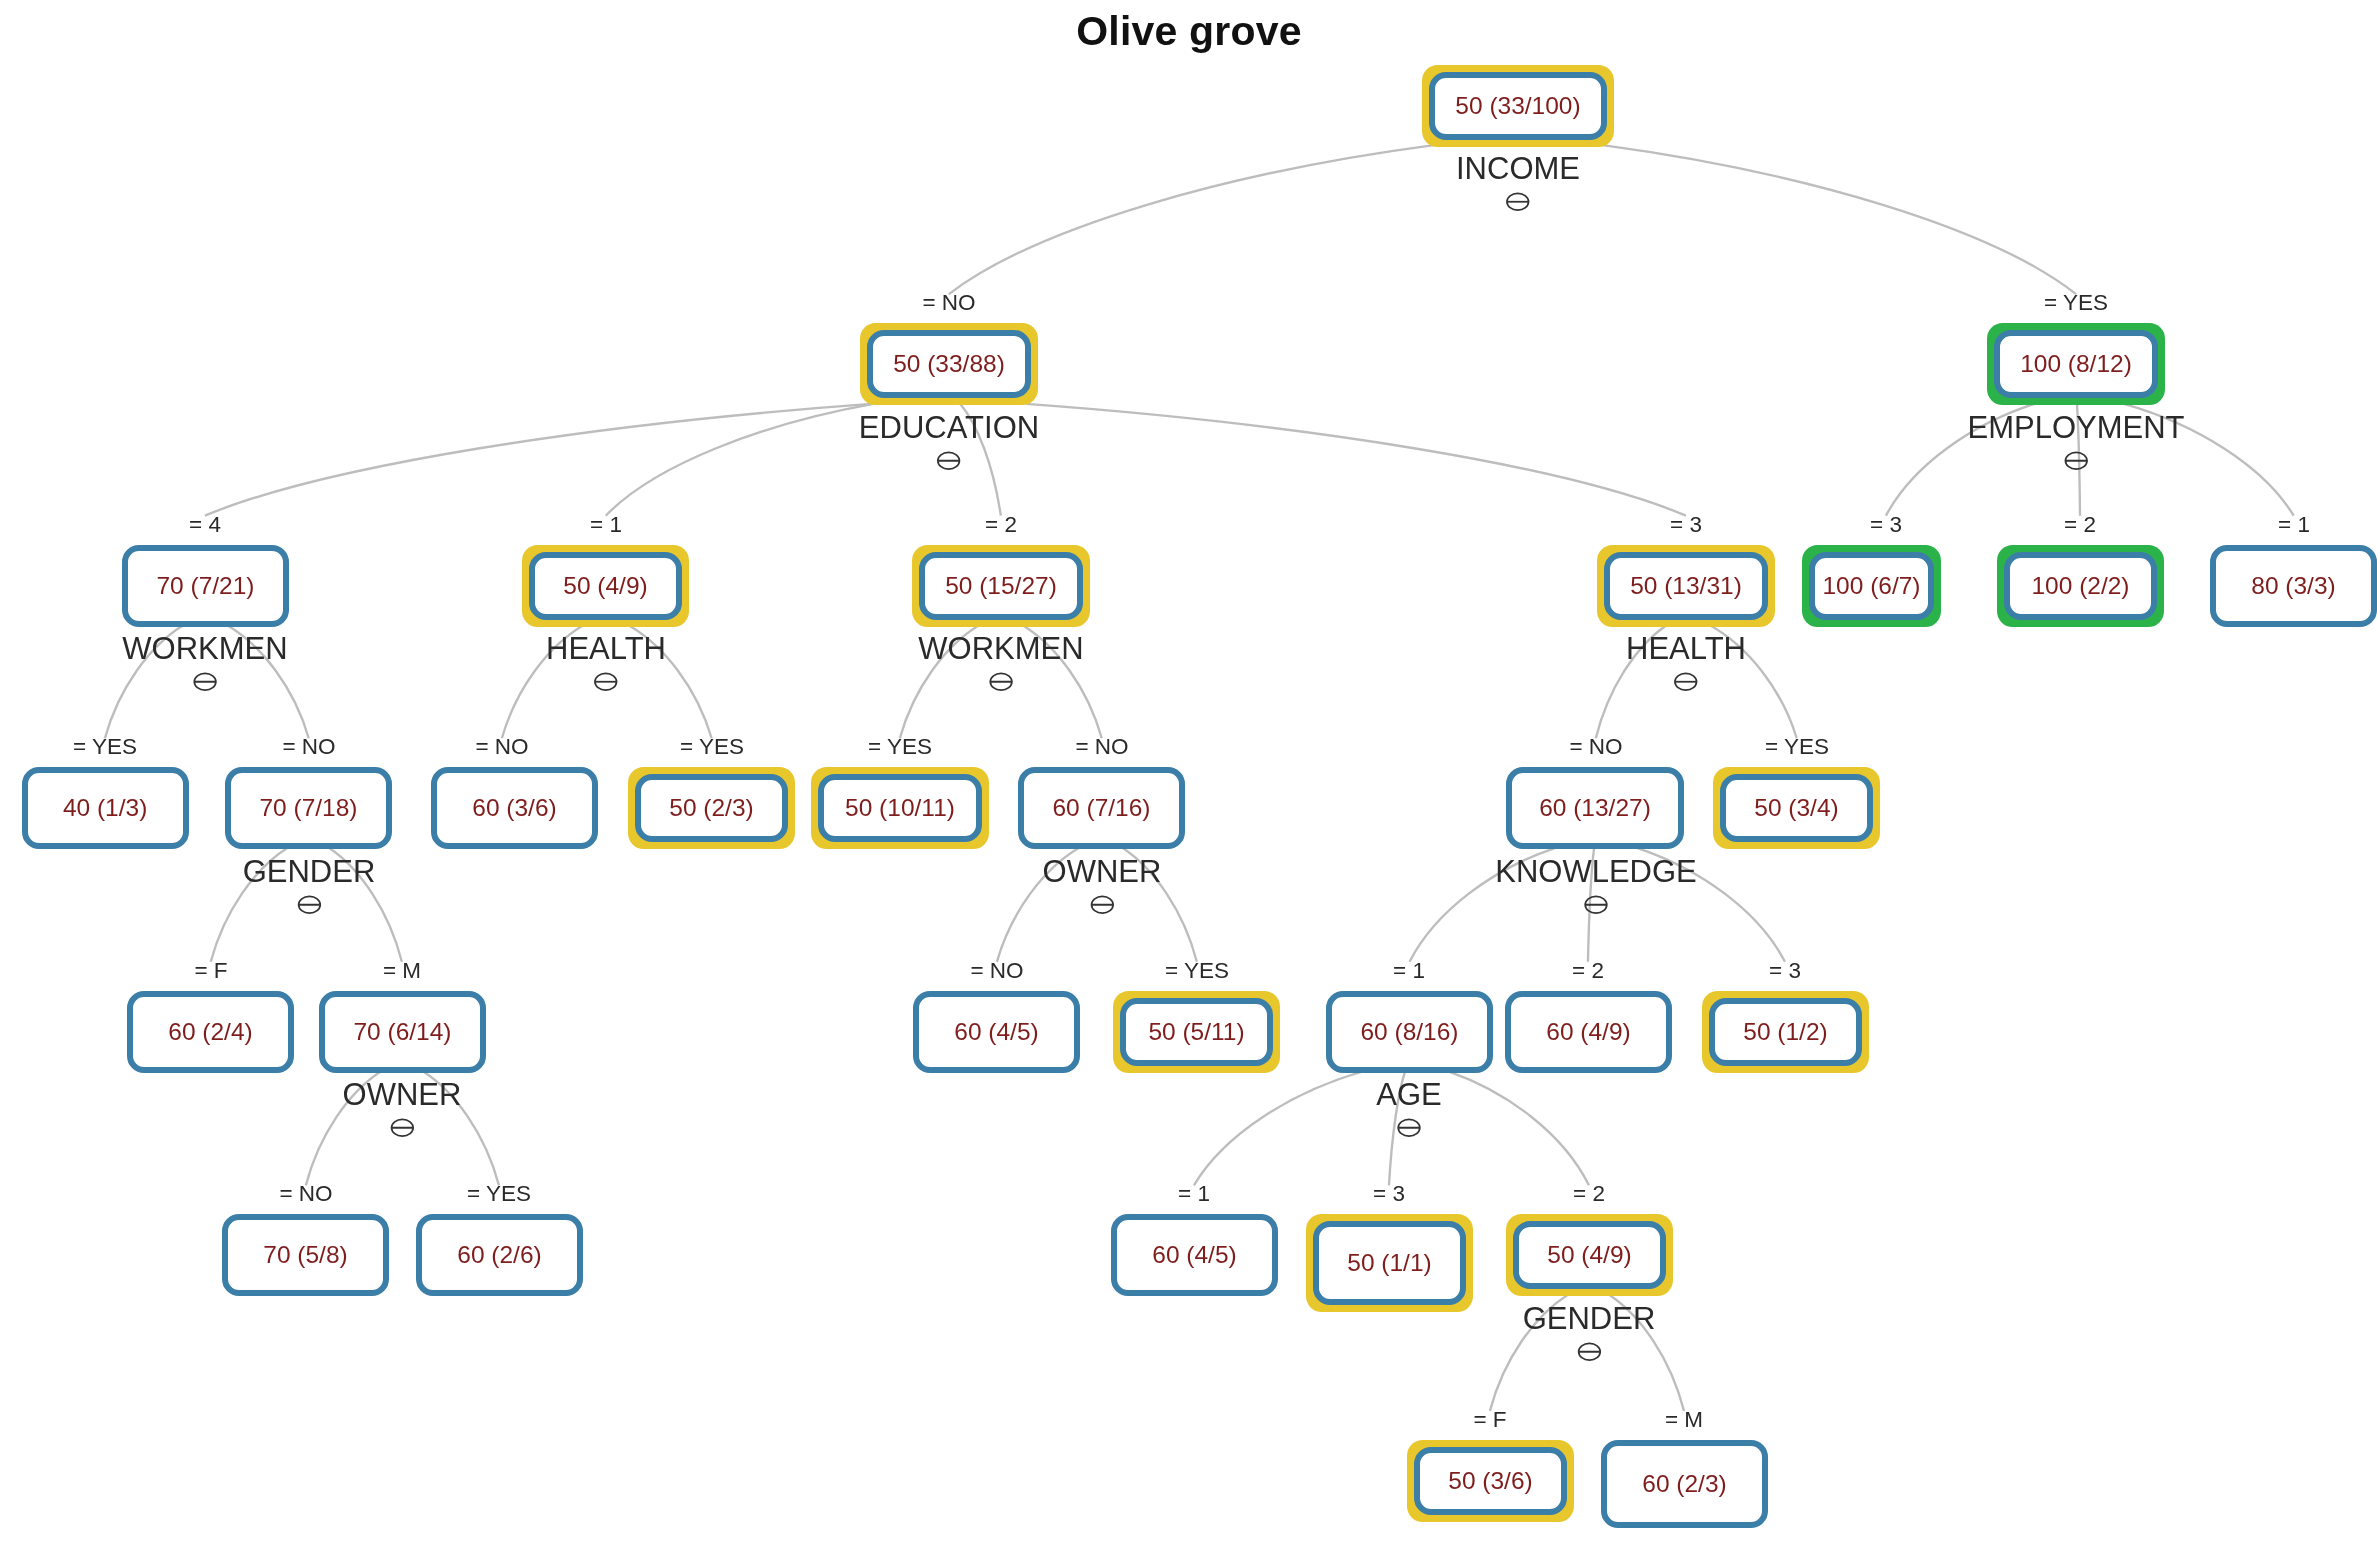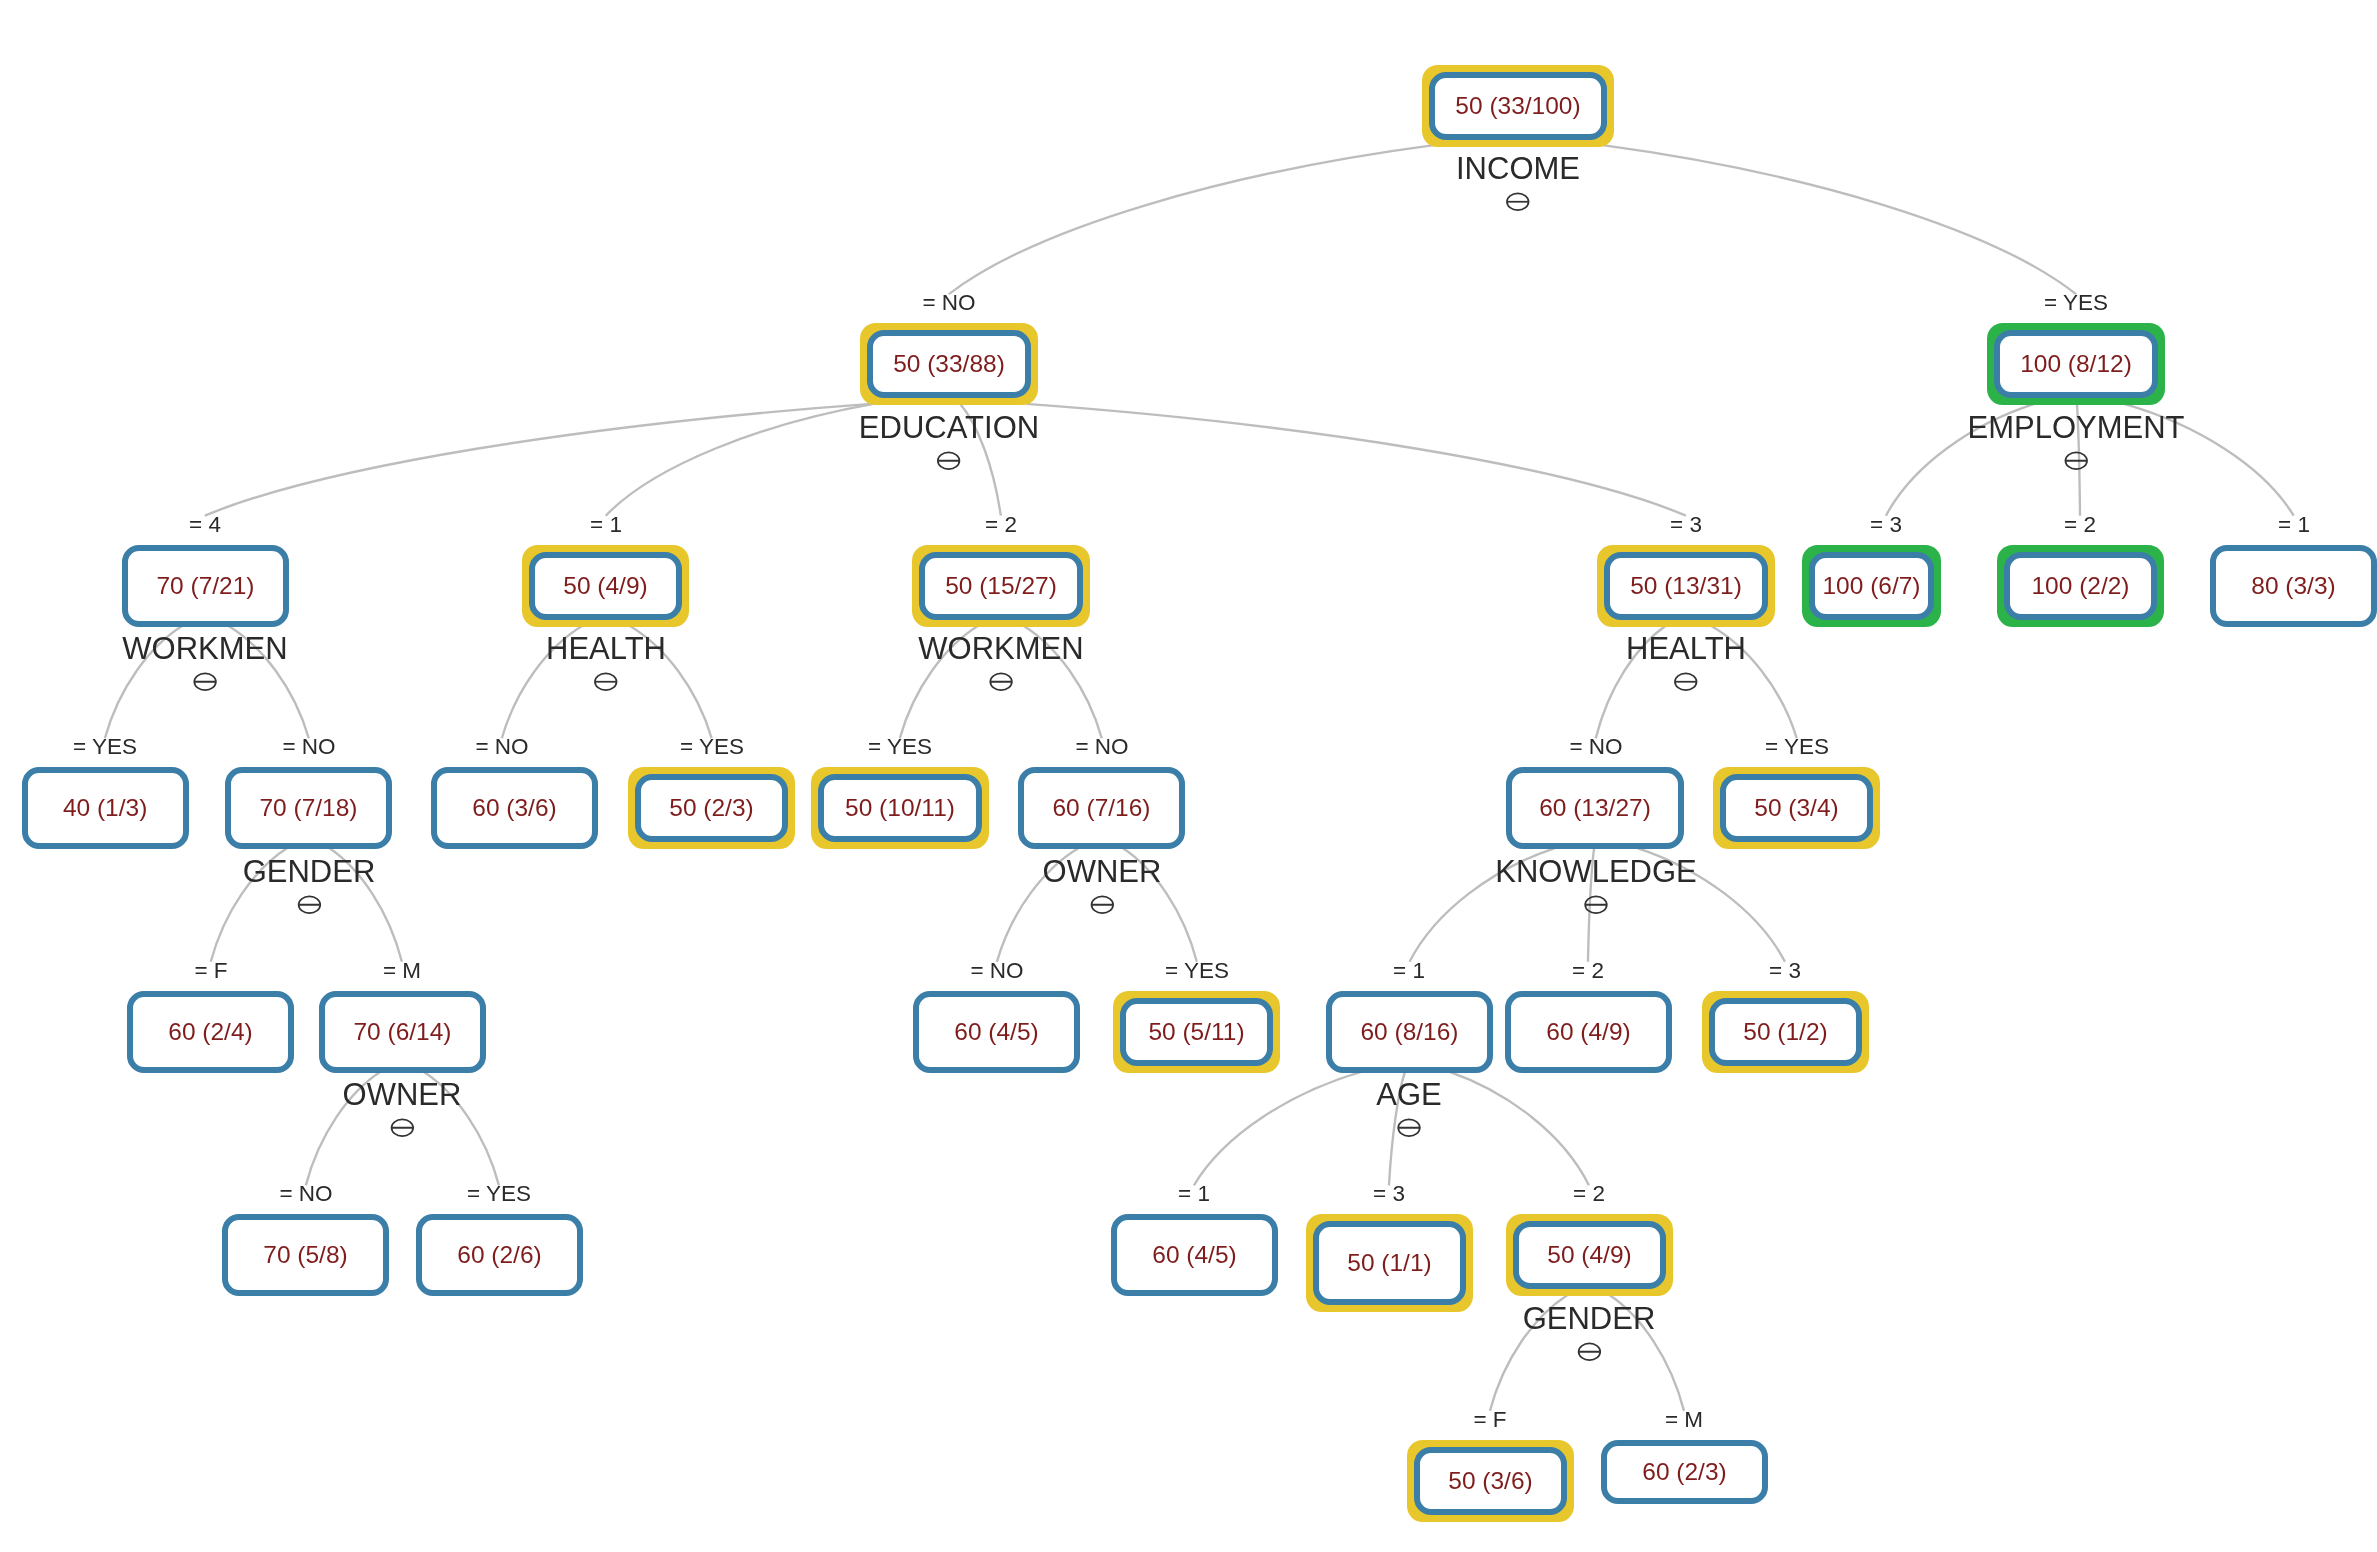--- a/index.html
+++ b/index.html
@@ -110,20 +110,21 @@
     font-size: 22.5px;
     color: #2a2a2a;
     white-space: nowrap;
     transform: translateX(-50%);
   }
 </style>
 </head>
 <body>
 
 <div id="canvas">
+  <div class="title">Olive grove</div>
   <svg id="edge-layer" viewBox="0 0 2426 1584" preserveAspectRatio="none">
       <path d="M 1463 148 C 1255.1 175.36, 1057.1 231.60000000000002, 968 300" fill="none" stroke="#bdbdbd" stroke-width="2.4"></path>
       <path d="M 1635 148 C 1837.86 175.36, 2031.06 231.60000000000002, 2118 300" fill="none" stroke="#bdbdbd" stroke-width="2.4"></path>
       <path d="M 889 412 C 603.4000000000001 432.52, 331.4 474.7, 209 526" fill="none" stroke="#bdbdbd" stroke-width="2.4"></path>
       <path d="M 891 412 C 776.34 432.52, 667.14 474.7, 618 526" fill="none" stroke="#bdbdbd" stroke-width="2.4"></path>
       <path d="M 979.66 412 C 997.0228 432.52, 1013.5588 474.7, 1021 526" fill="none" stroke="#bdbdbd" stroke-width="2.4"></path>
       <path d="M 1047 412 C 1329.6599999999999 432.52, 1598.86 474.7, 1720 526" fill="none" stroke="#bdbdbd" stroke-width="2.4"></path>
       <path d="M 2075.32 412 C 2011.7656000000002 432.52, 1951.2376 474.7, 1924 526" fill="none" stroke="#bdbdbd" stroke-width="2.4"></path>
       <path d="M 2118.88 412 C 2120.1904 432.52, 2121.4384 474.7, 2122 526" fill="none" stroke="#bdbdbd" stroke-width="2.4"></path>
       <path d="M 2166.84 412 C 2239.5672 432.52, 2308.8312 474.7, 2340 526" fill="none" stroke="#bdbdbd" stroke-width="2.4"></path>
@@ -390,19 +391,19 @@
           <ellipse cx="13" cy="13" rx="11" ry="8.5" fill="none" stroke="#333333" stroke-width="1.8"></ellipse>
           <line x1="2.5" y1="13" x2="23.5" y2="13" stroke="#333333" stroke-width="1.8"></line>
         </svg>
       </div>
       <div class="edge-label" style="left: 1490px; top: 1407px;">= F</div>
       <div class="node r-ring" style="left: 1407px; top: 1440px; width: 167px; height: 82px;">
         <div class="ring ring-yellow"></div>
         <div class="box">50 (3/6)</div>
       </div>
       <div class="edge-label" style="left: 1684px; top: 1407px;">= M</div>
-      <div class="node r-none" style="left: 1601px; top: 1440px; width: 167px; height: 64px;">
+      <div class="node r-none" style="left: 1601px; top: 1440px; width: 167px; height: 88px;">
         <div class="ring ring-none"></div>
         <div class="box">60 (2/3)</div>
       </div>
     </div>
 </div>
 
 
 </body></html>

